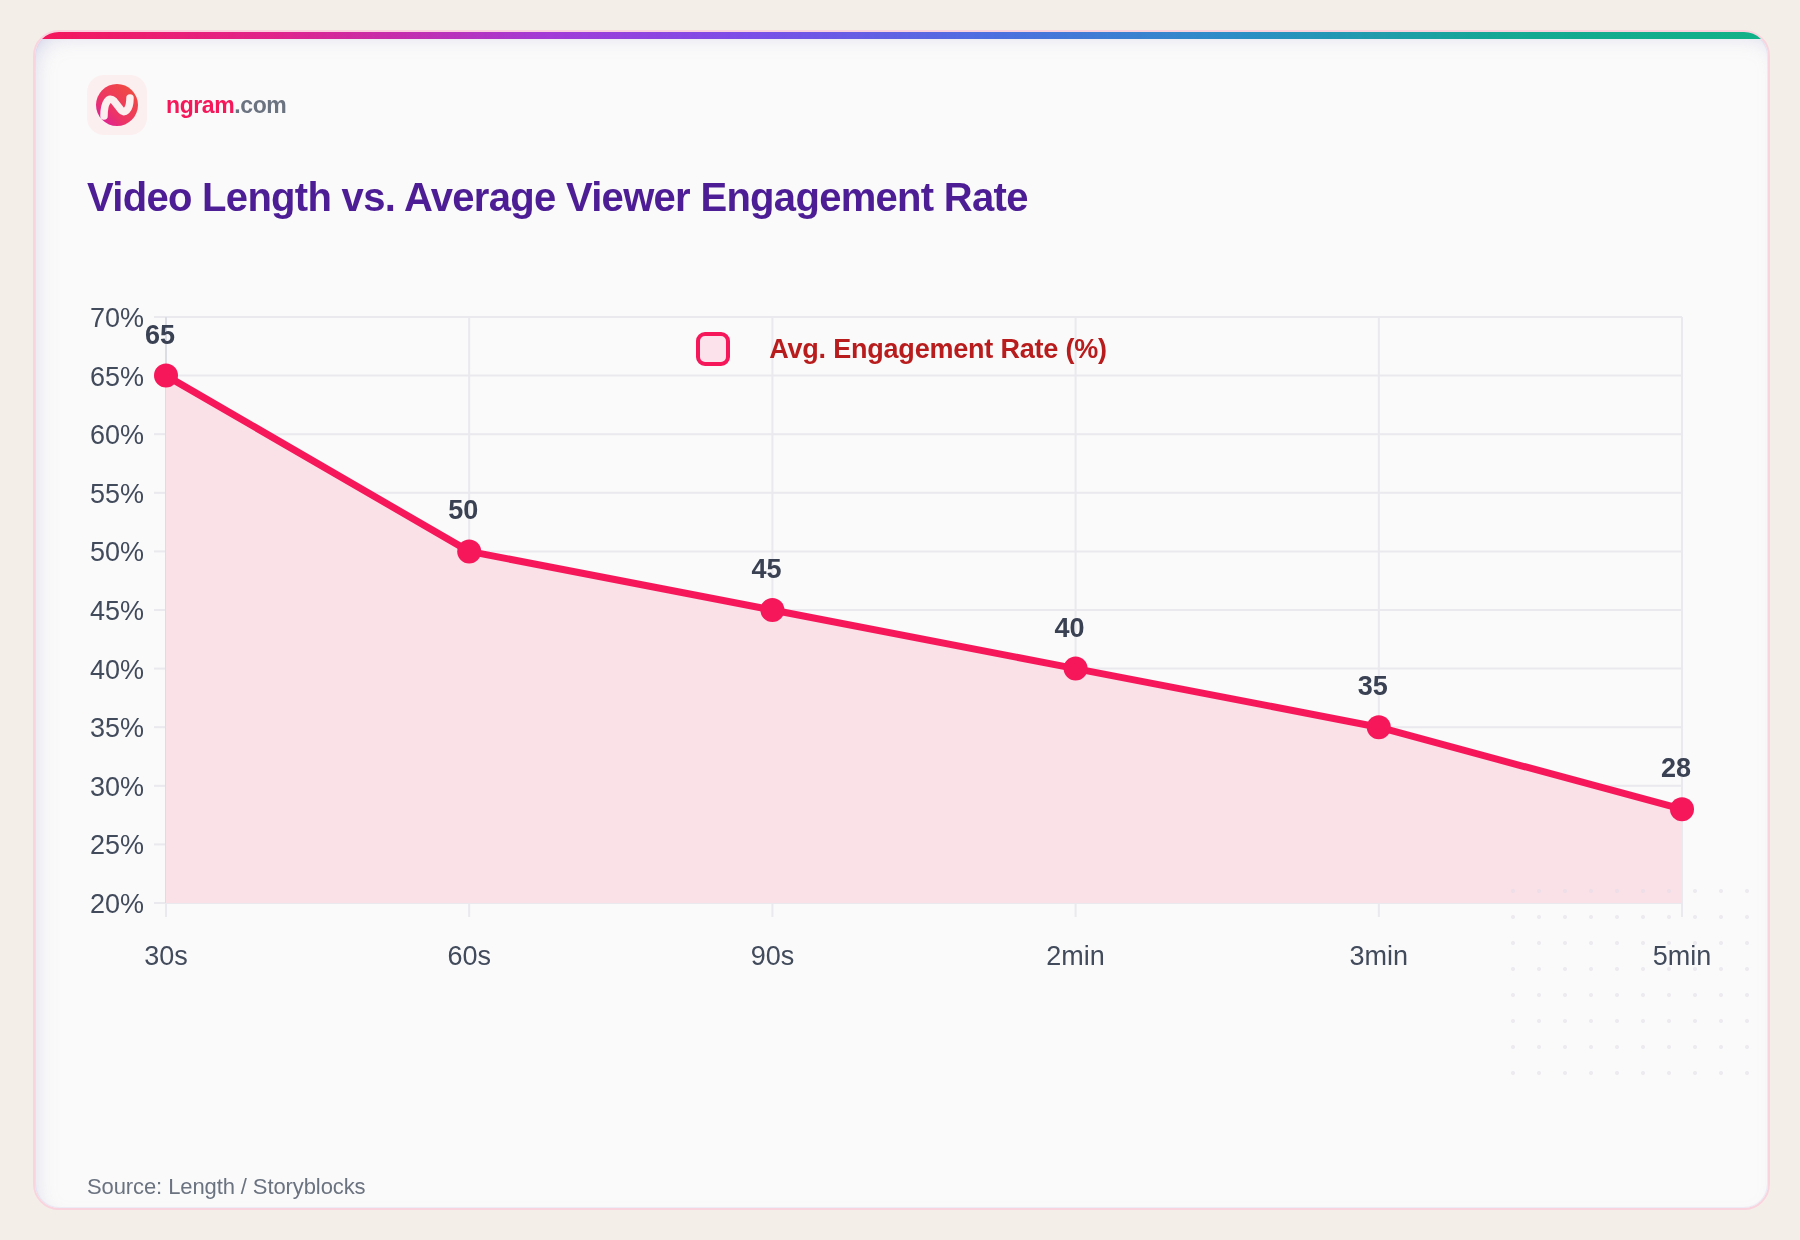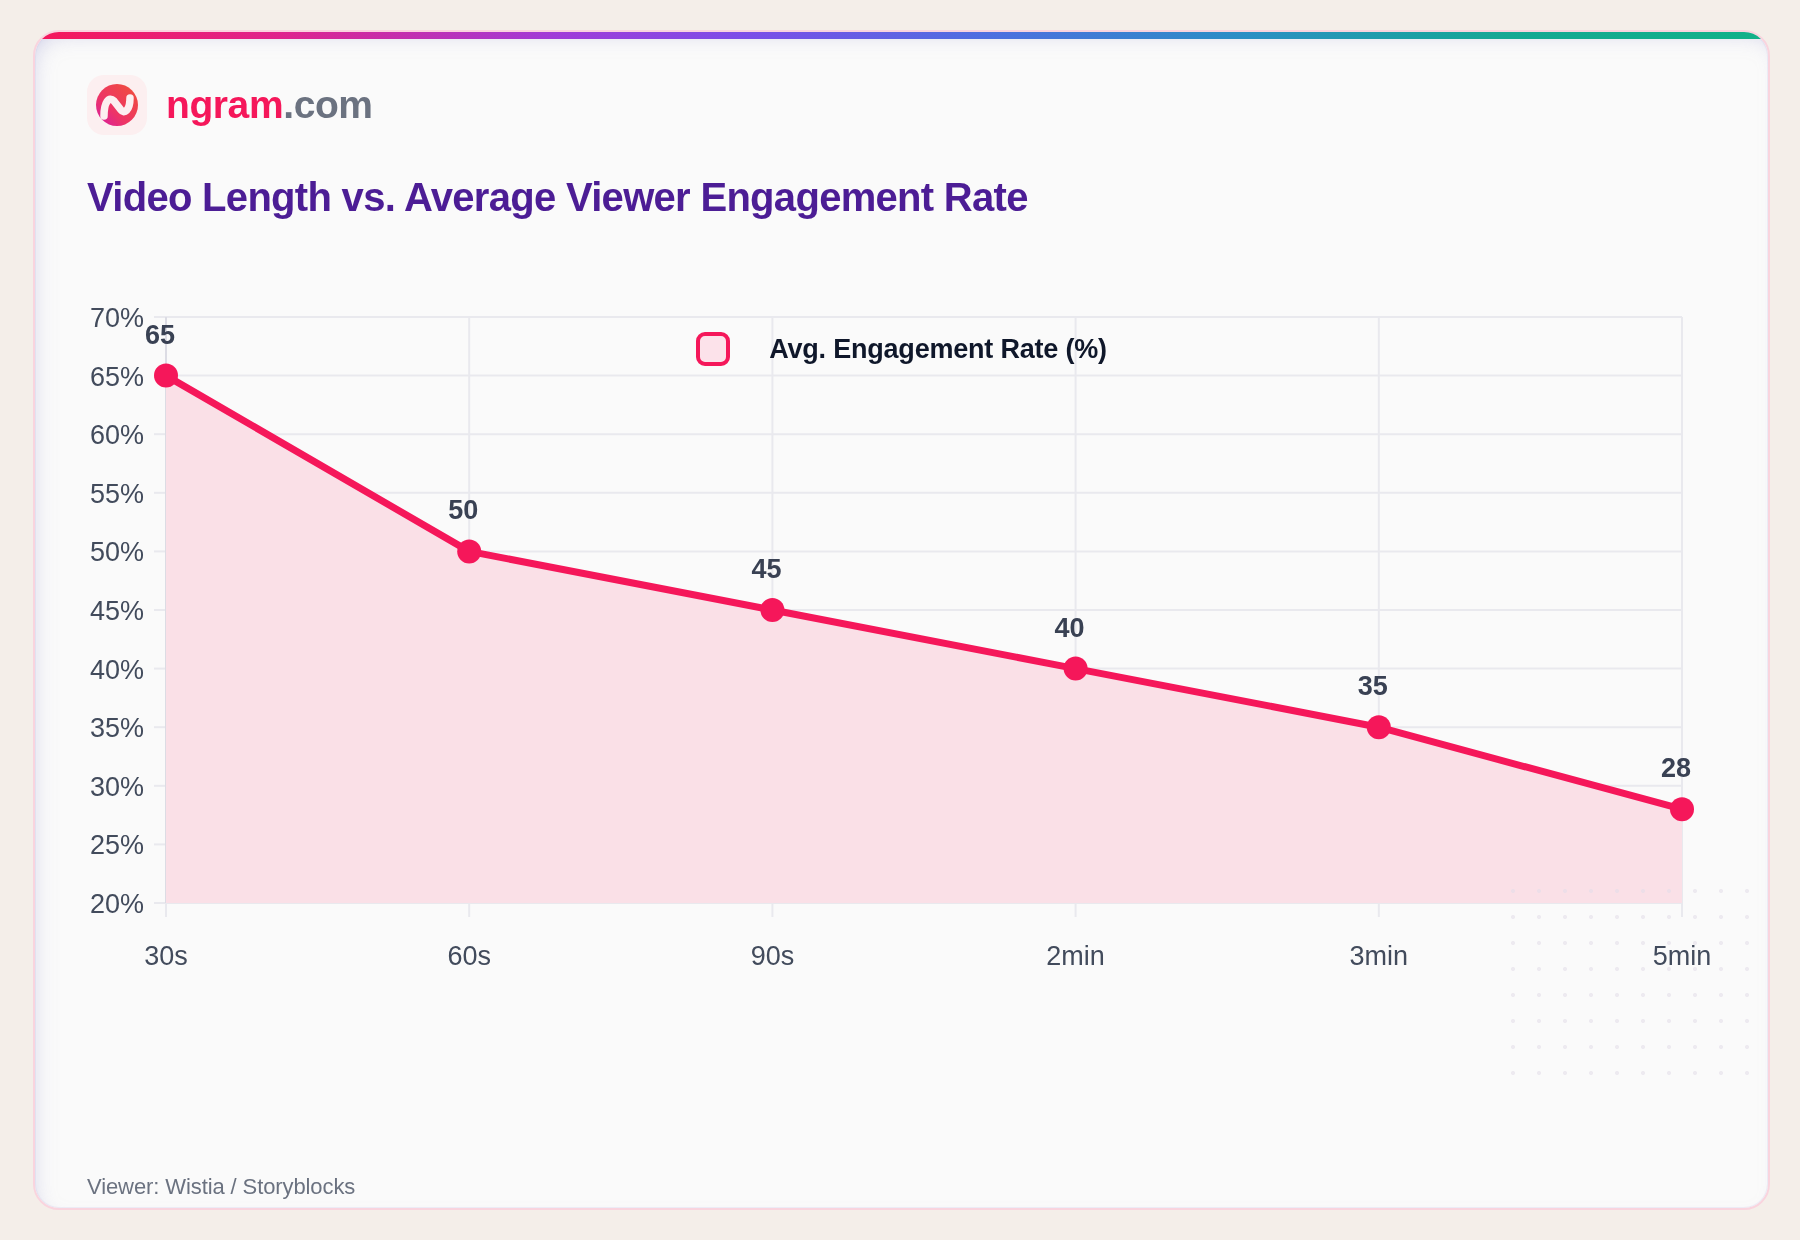--- a/index.html
+++ b/index.html
@@ -59,21 +59,21 @@
 
   .logo-tile {
     width: 60px; height: 60px;
     border-radius: 17px;
     background: #FCEFF0;
     display: flex; align-items: center; justify-content: center;
   }
   .logo-tile svg { display: block; }
 
   .brand-name {
-    font-size: 39px;
+    font-size: 23px;
     font-weight: 700;
     letter-spacing: -0.4px;
     color: #6B7280;
   }
   .brand-name .accent { color: #F5175A; }
 
   .tagline {
     font-size: 24px;
     font-weight: 700;
     color: #667085;
@@ -105,21 +105,21 @@
   }
   .legend-swatch {
     width: 34px; height: 34px;
     border-radius: 9px;
     background: #FCE2EA;
     border: 4px solid #F5175A;
   }
   .legend-label {
     font-size: 27px;
     font-weight: 600;
-    color: #0f172a;
+    color: #b91c1c;
     letter-spacing: -0.2px;
     margin-left: 20px;
   }
 
   
   .plot-wrap {
     position: absolute;
     left: 0; top: 0;
     width: 1737px; height: 1180px;
   }
@@ -240,14 +240,14 @@
         <text x="731.4" y="546" text-anchor="middle" font-family="&quot;Liberation Sans&quot;, sans-serif" font-size="27" font-weight="700" fill="#394153">45</text>
         <circle cx="1040.6" cy="636.6" r="12" fill="#F5175A"></circle>
         <text x="1034.6" y="604.6" text-anchor="middle" font-family="&quot;Liberation Sans&quot;, sans-serif" font-size="27" font-weight="700" fill="#394153">40</text>
         <circle cx="1343.8" cy="695.2" r="12" fill="#F5175A"></circle>
         <text x="1337.8" y="663.2" text-anchor="middle" font-family="&quot;Liberation Sans&quot;, sans-serif" font-size="27" font-weight="700" fill="#394153">35</text>
         <circle cx="1647" cy="777.24" r="12" fill="#F5175A"></circle>
         <text x="1641" y="745.24" text-anchor="middle" font-family="&quot;Liberation Sans&quot;, sans-serif" font-size="27" font-weight="700" fill="#394153">28</text>
       </svg>
   </div>
 
-  <div class="footer">Viewer: Wistia / Storyblocks</div>
+  <div class="footer">Source: Length / Storyblocks</div>
 </div>
 
 </body></html>

